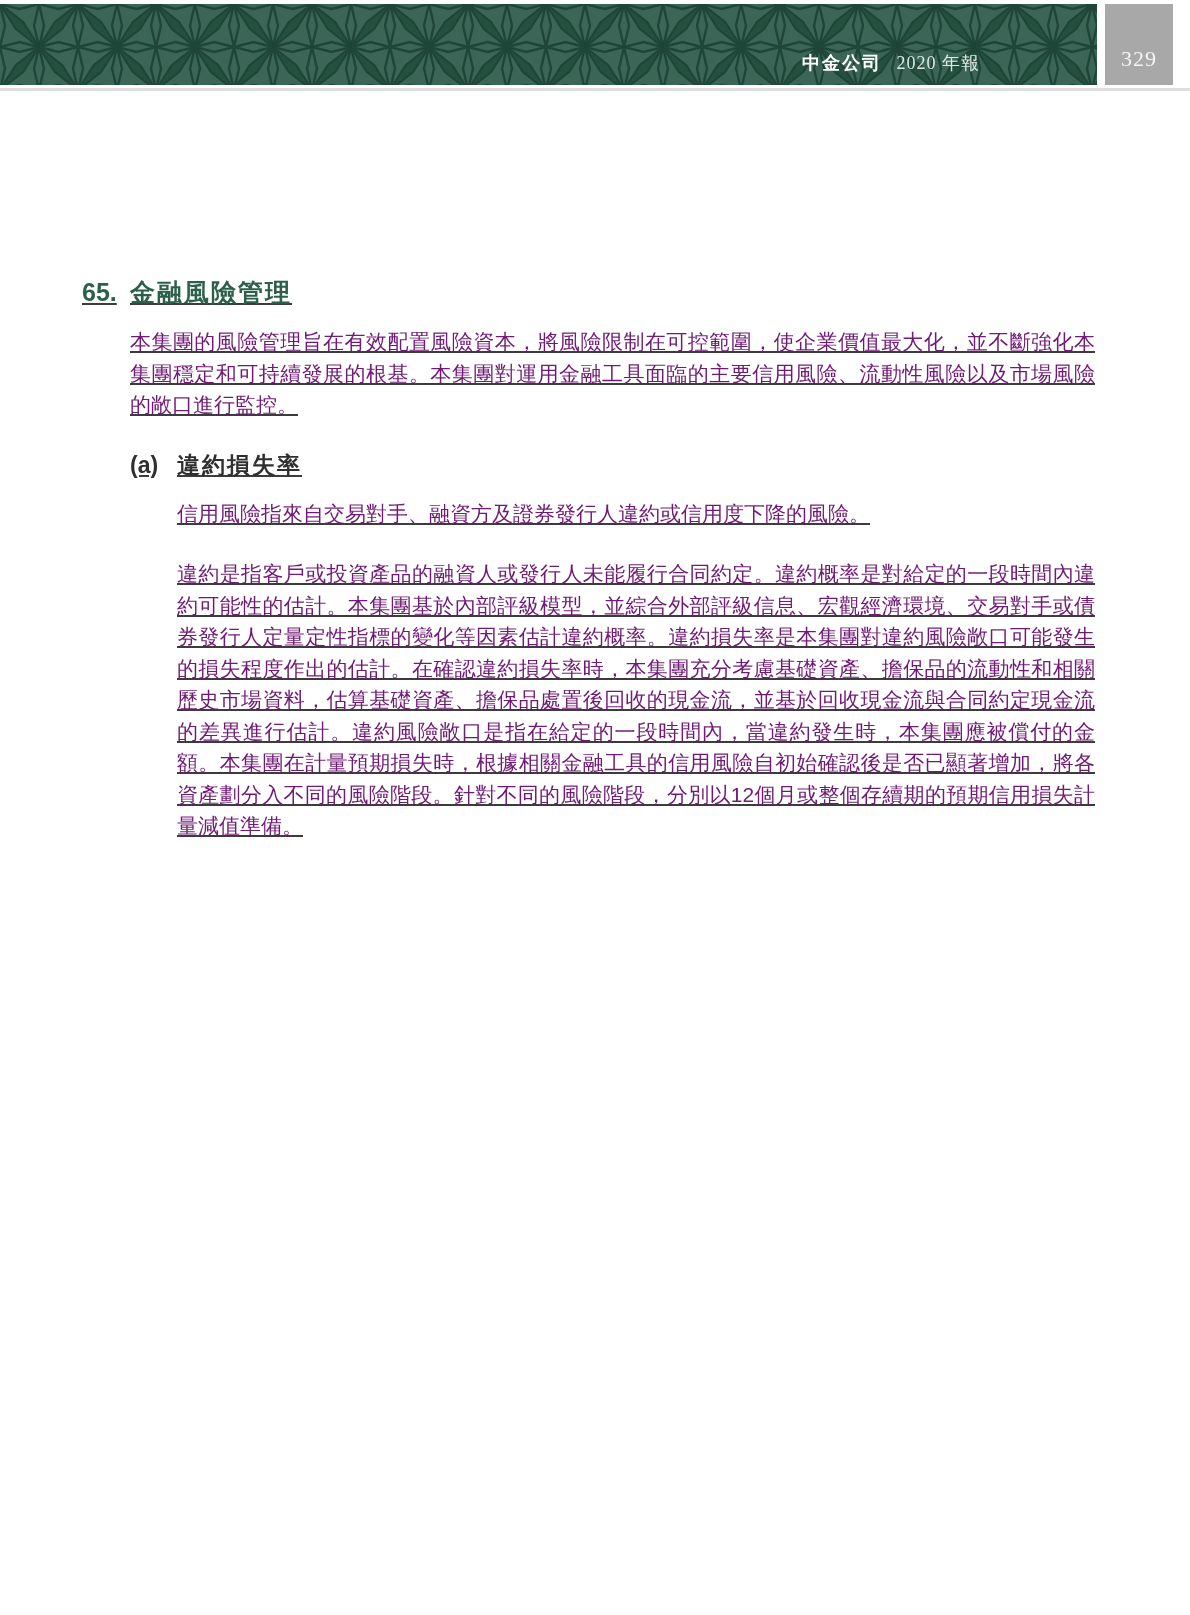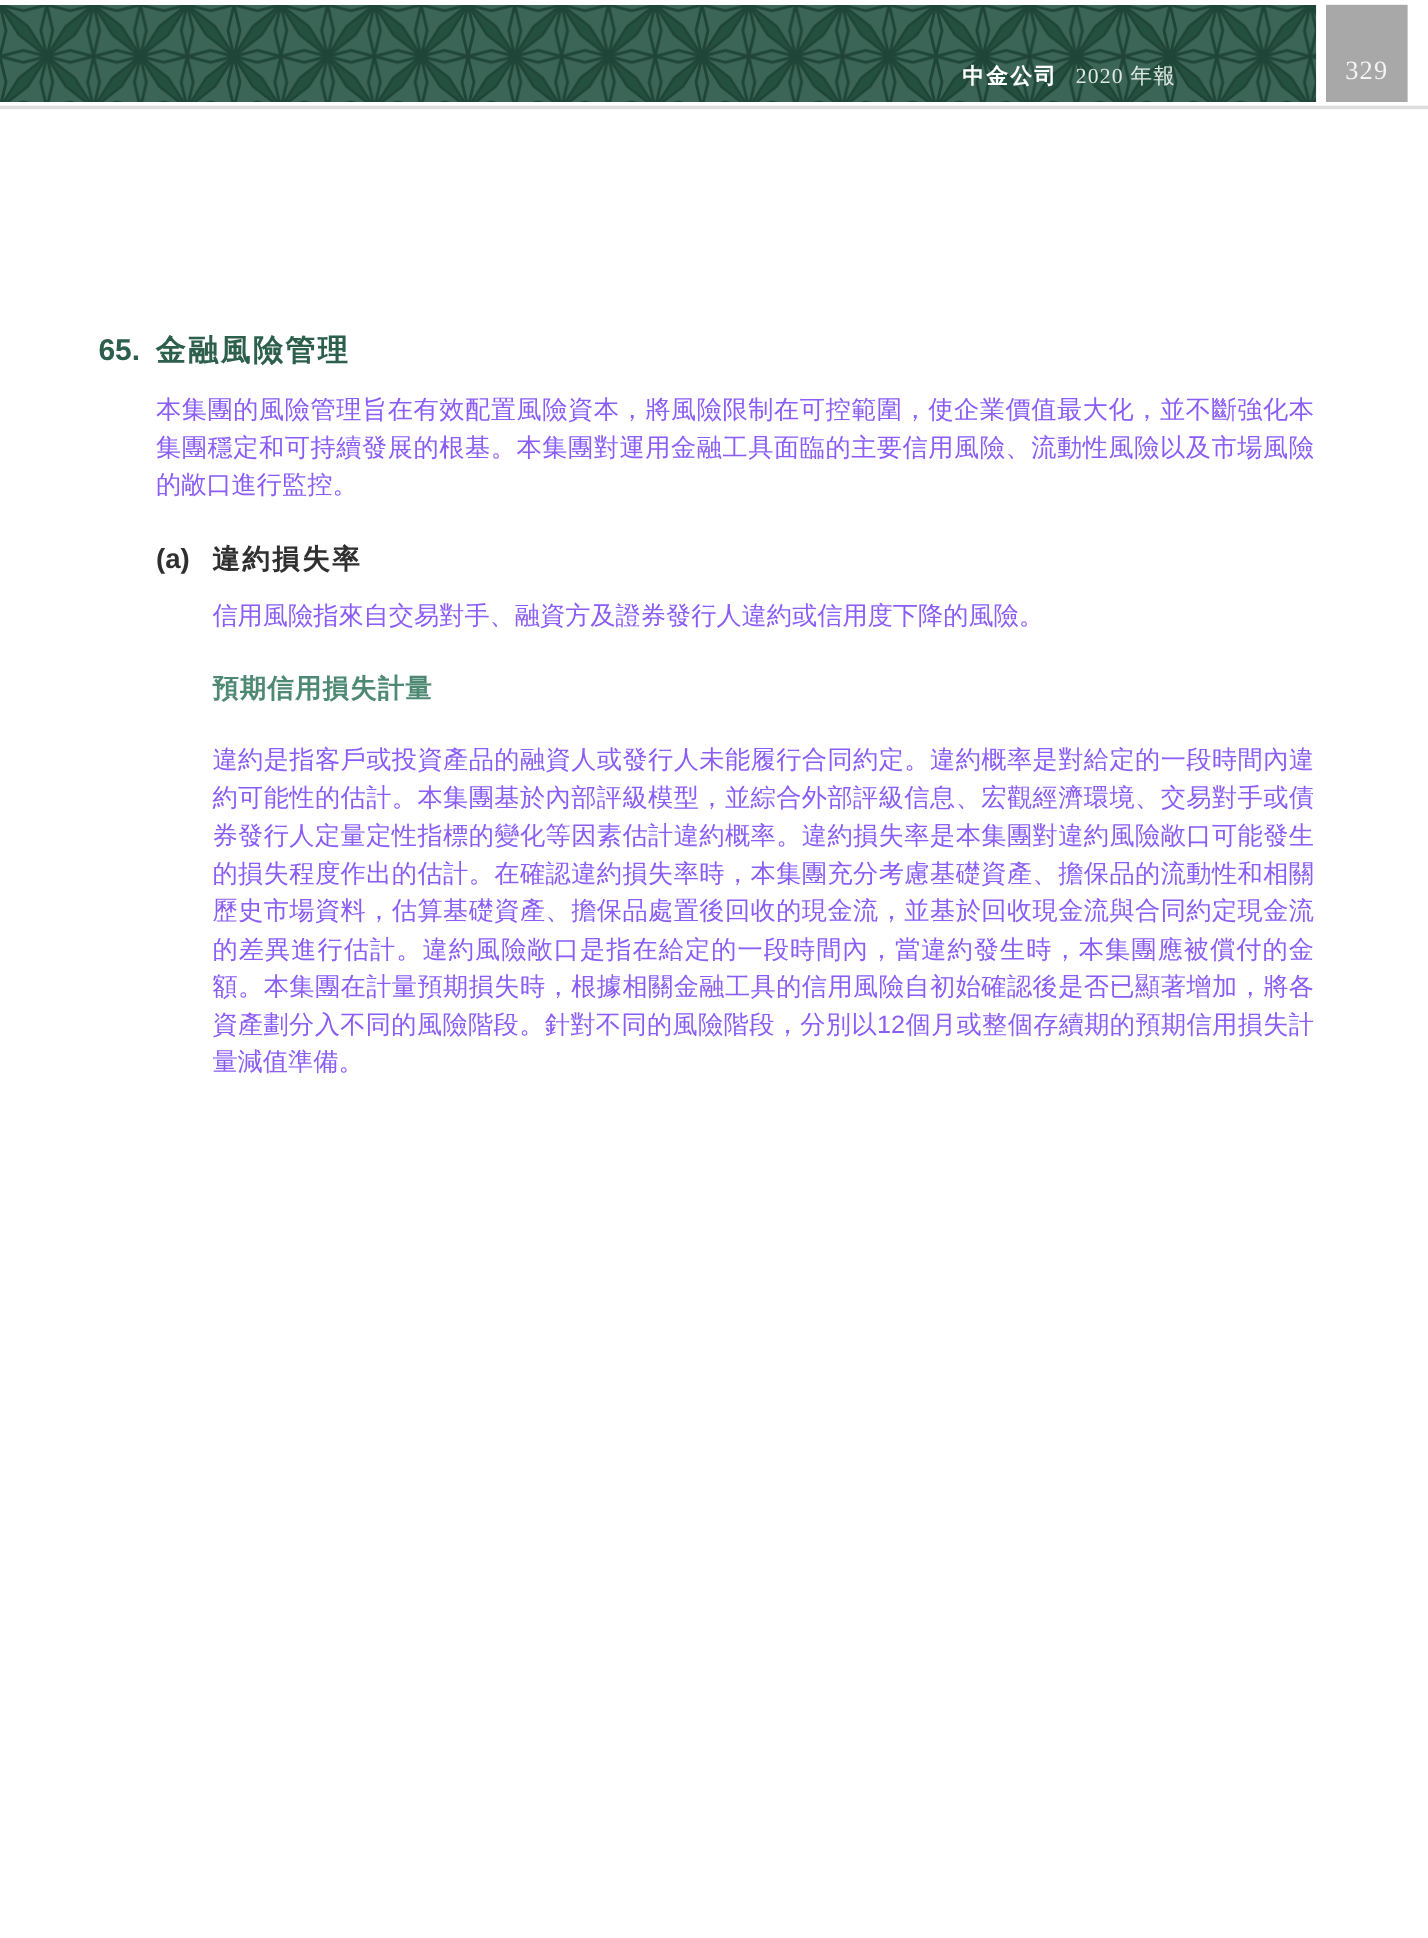--- a/index.html
+++ b/index.html
@@ -4,20 +4,21 @@
 <style>
   html, body { margin: 0; padding: 0; background: #ffffff; }
   .page {
     position: relative;
     width: 1190px;
     height: 1142px;
     background: #ffffff;
     font-family: "Liberation Sans", sans-serif;
     color: #3C3C3C;
     overflow: hidden;
+    text-decoration: underline;
   }
 
   
   .header { position: absolute; top: 0; left: 0; width: 1190px; height: 91px; }
   .band {
     position: absolute; top: 4px; left: 0;
     width: 1097px; height: 81px;
     overflow: hidden;
   }
   .band svg { display: block; }
@@ -60,21 +61,21 @@
     font-size: 25px; line-height: 30px; font-weight: bold;
   }
   .sec-num { width: 48px; flex: 0 0 48px; }
   .sec-title { letter-spacing: 2px; }
 
   p {
     margin: 0;
     font-size: 21px;
     line-height: 31.5px;
     text-align: justify;
-    color: #8b5cf6;
+    color: #701a75;
   }
   .p-l1 { margin: 19px 0 0 48px; }
 
   .sub { margin-left: 48px; }
   .sub-head {
     margin-top: 29px;
     display: flex;
     font-size: 23px; line-height: 30px; font-weight: bold;
     color: #2F2F2F;
   }
@@ -145,21 +146,20 @@
 
     <div class="sub">
 
       <div class="sub-head">
         <span class="sub-label">(a)</span>
         <span class="sub-title">違約損失率</span>
       </div>
 
       <p class="p-first">信用風險指來自交易對手、融資方及證券發行人違約或信用度下降的風險。</p>
 
-      <div class="green-subhead">預期信用損失計量</div>
 
       <p class="p-last">違約是指客戶或投資產品的融資人或發行人未能履行合同約定。違約概率是對給定的一段時間內違約可能性的估計。本集團基於內部評級模型，並綜合外部評級信息、宏觀經濟環境、交易對手或債券發行人定量定性指標的變化等因素估計違約概率。違約損失率是本集團對違約風險敞口可能發生的損失程度作出的估計。在確認違約損失率時，本集團充分考慮基礎資產、擔保品的流動性和相關歷史市場資料，估算基礎資產、擔保品處置後回收的現金流，並基於回收現金流與合同約定現金流的差異進行估計。違約風險敞口是指在給定的一段時間內，當違約發生時，本集團應被償付的金額。本集團在計量預期損失時，根據相關金融工具的信用風險自初始確認後是否已顯著增加，將各資產劃分入不同的風險階段。針對不同的風險階段，分別以12個月或整個存續期的預期信用損失計量減值準備。</p>
 
     </div>
 
   </main>
 
 </div>
 
 </body></html>

